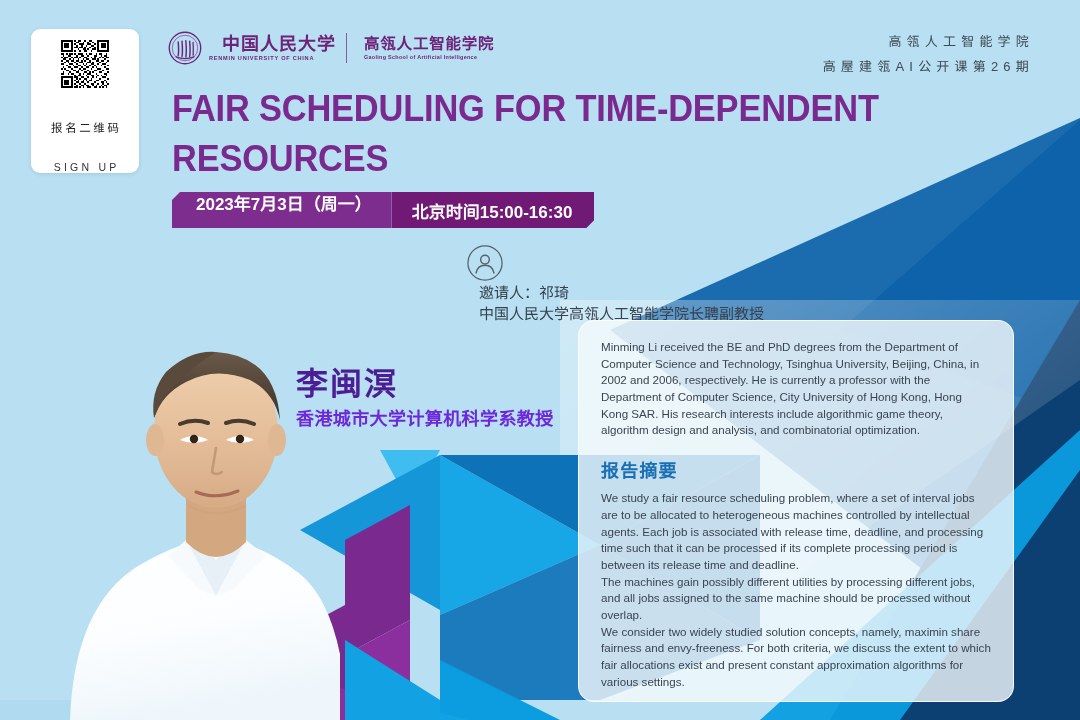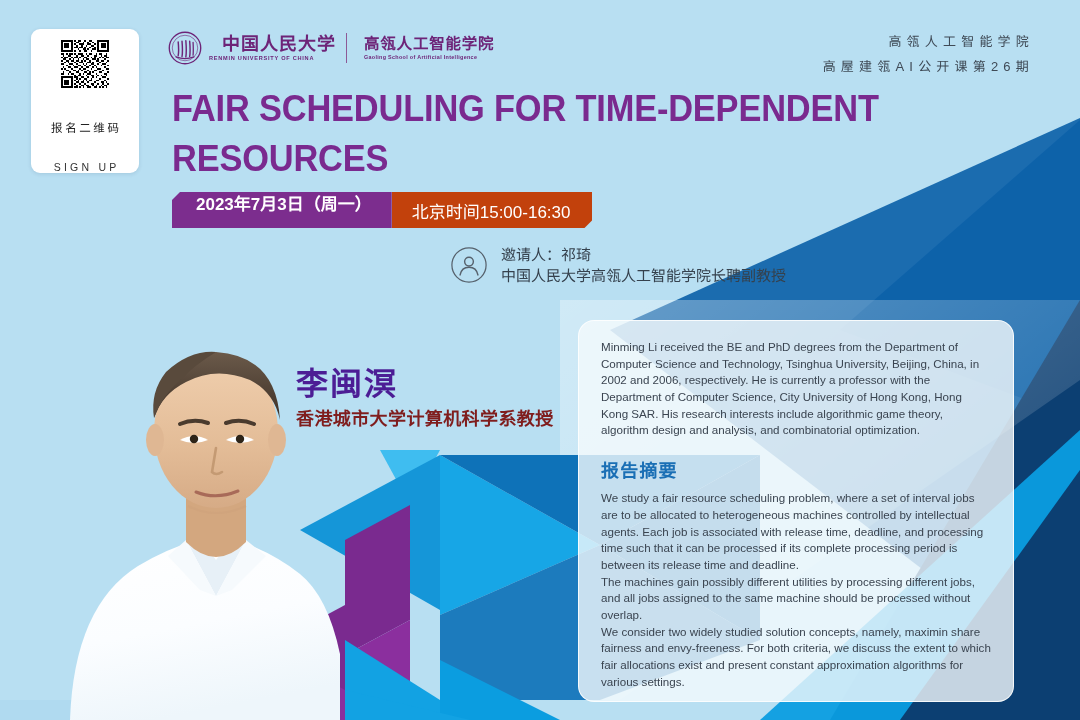--- a/index.html
+++ b/index.html
@@ -178,44 +178,44 @@
     background: #7c2d8e;
     color: #ffffff;
     font-size: 17px;
     font-weight: bold;
     display: flex;
     align-items: center;
     padding: 0 20px 16px 24px;
     clip-path: polygon(8px 0, 100% 0, 100% 100%, 0 100%, 0 8px);
   }
   .banner-time {
-    background: #c2410c;
+    background: #701a75;
     color: #ffffff;
     font-size: 17px;
-    font-weight: normal;
+    font-weight: bold;
     display: flex;
     align-items: center;
     padding: 0 22px 0 20px;
     clip-path: polygon(0 0, 100% 0, 100% calc(100% - 8px), calc(100% - 8px) 100%, 0 100%);
   }
 
   
   .meta-venue {
     position: absolute;
     left: 178px;
     top: 245px;
     display: flex;
     align-items: center;
   }
   .meta-host {
     position: absolute;
-    left: 450px;
+    left: 466px;
     top: 244px;
     display: flex;
-    align-items: center;
+    flex-direction: column;
   }
   .meta-icon {
     width: 38px;
     height: 38px;
     flex: 0 0 38px;
   }
   .meta-text-single {
     margin-left: 14px;
     font-size: 16px;
     color: #35414d;
@@ -239,21 +239,21 @@
     font-weight: bold;
     color: #4c1d95;
     letter-spacing: 2px;
   }
   .speaker-affil {
     position: absolute;
     left: 296px;
     top: 404px;
     font-size: 18px;
     font-weight: bold;
-    color: #7f1d1d;
+    color: #6d28d9;
     letter-spacing: .4px;
   }
 
   
   .panel {
     position: absolute;
     left: 578px;
     top: 320px;
     width: 436px;
     height: 382px;

